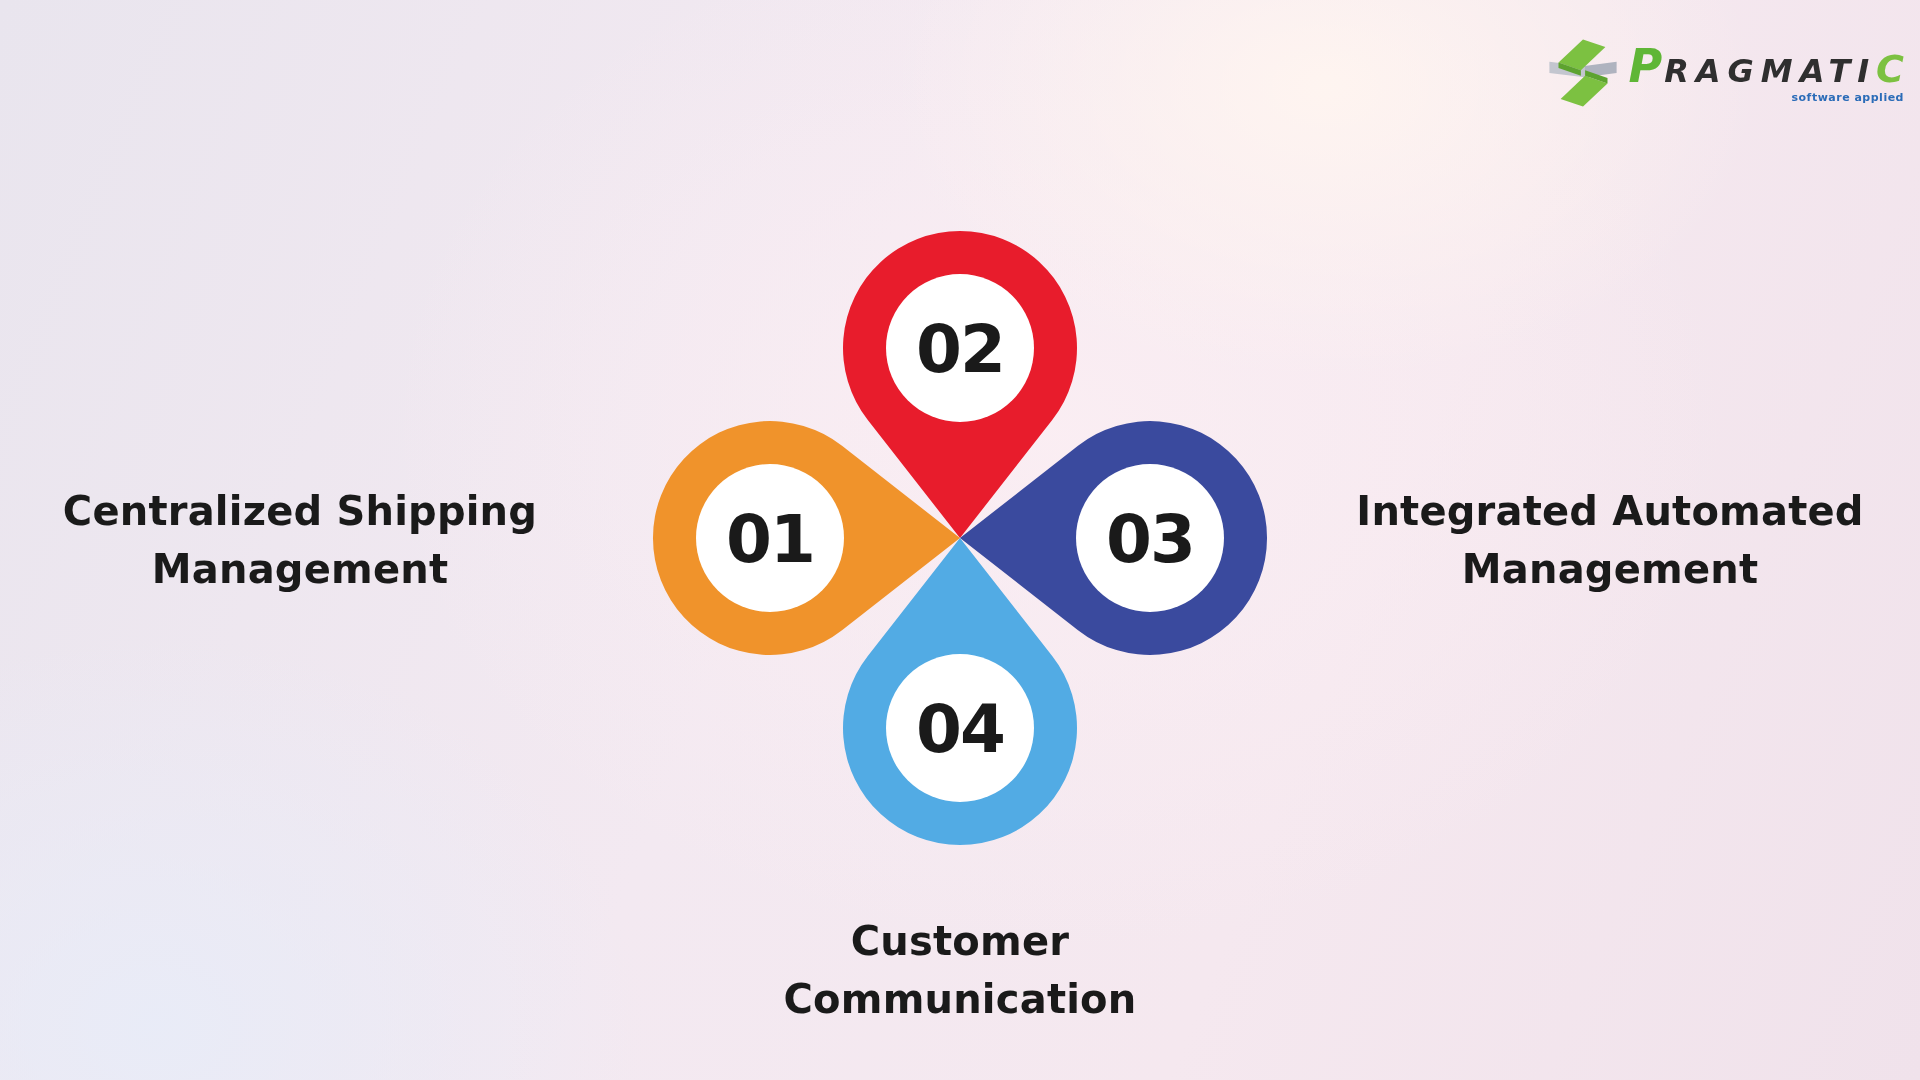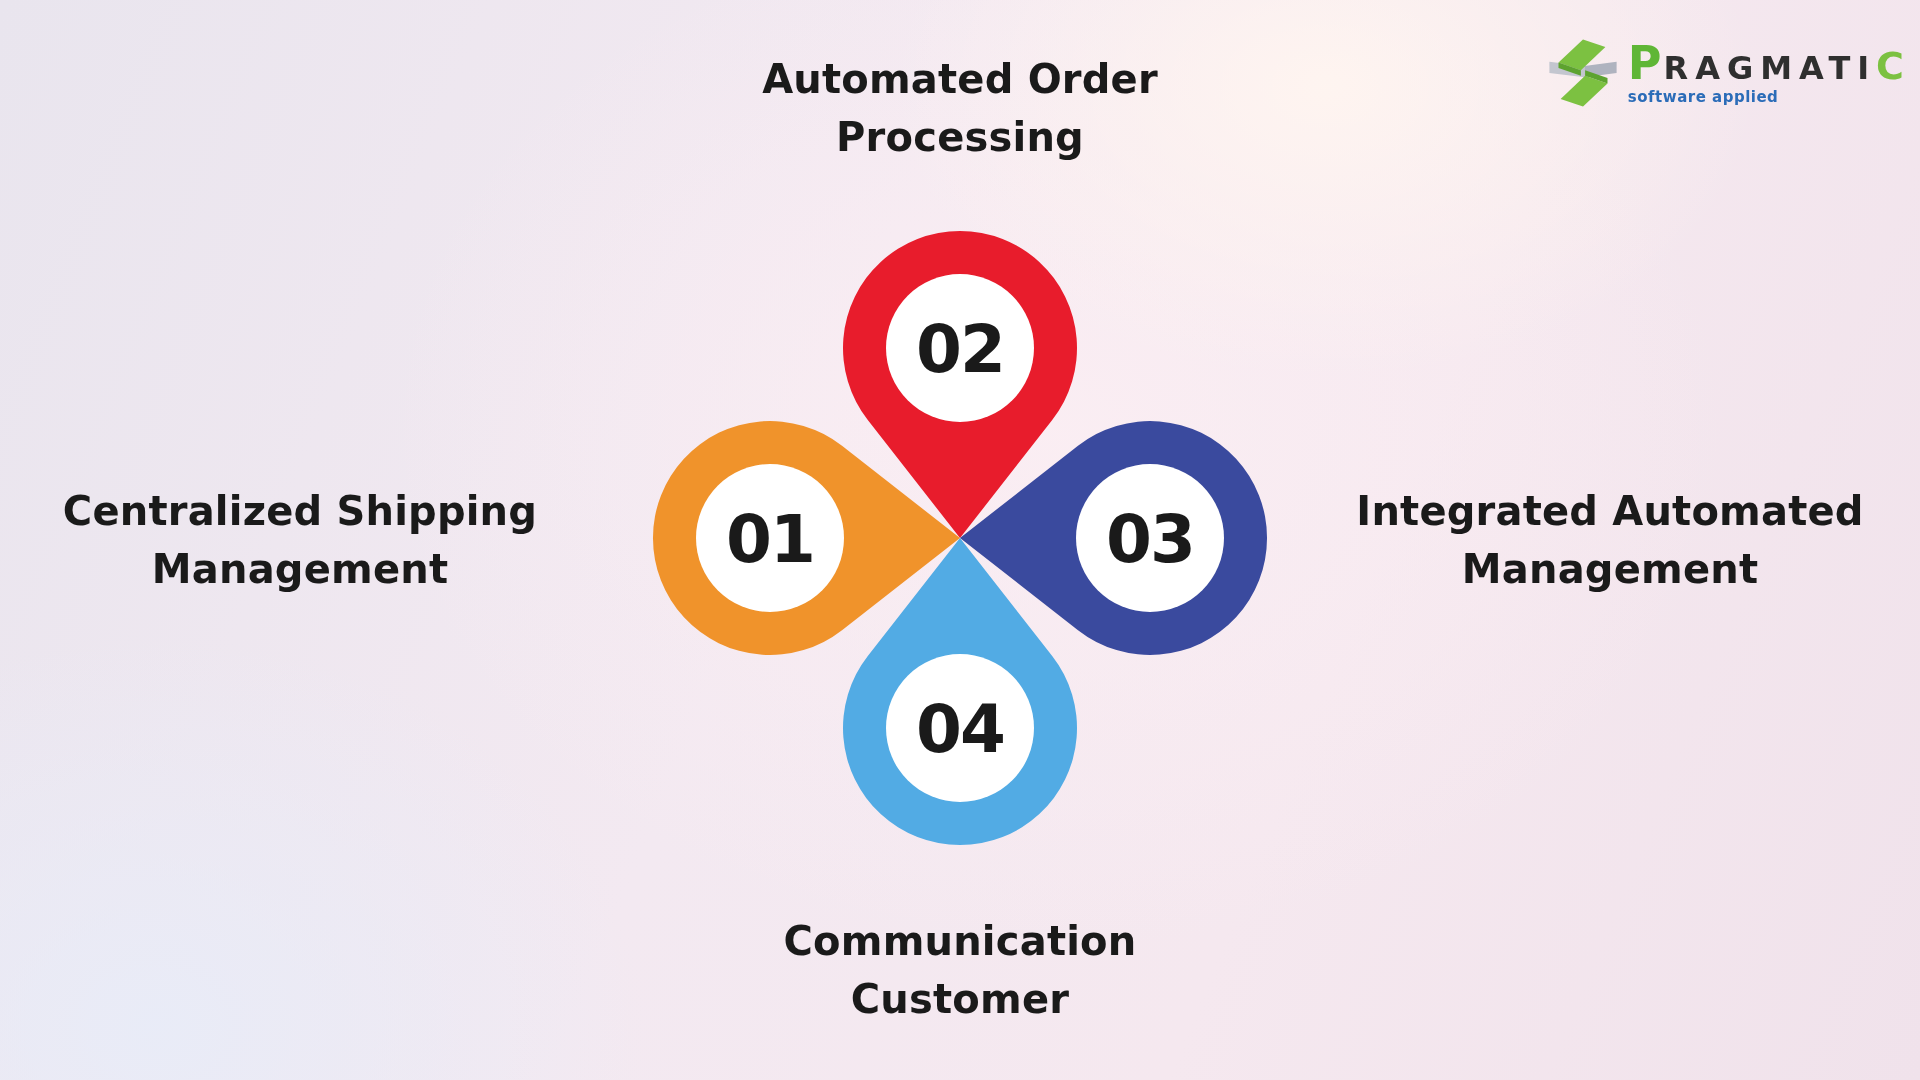--- a/index.html
+++ b/index.html
@@ -26,49 +26,45 @@
   
   .flower { position:absolute; left:610px; top:188px; width:700px; height:700px; }
   .pin-number {
     font-family:"DejaVu Sans", sans-serif; font-weight:bold;
     font-size:66px; fill:#1a1a1a; letter-spacing:-2px;
   }
 
   
   .logo { position:absolute; top:38px; right:16px; display:flex; align-items:center; gap:10px; }
   .logo-icon { width:70px; height:70px; }
-  .wordmark { white-space:nowrap; font-weight:bold; line-height:1; }
+  .wordmark { white-space:nowrap; font-weight:bold; line-height:1;font-style:italic; }
   .wm-p   { color:#5fb636; font-size:46px; letter-spacing:2px; }
   .wm-mid { color:#2f2f2f; font-size:32px; letter-spacing:7px; }
   .wm-c   { color:#7cc141; font-size:38px; letter-spacing:0; }
-  .tagline { color:#2b6cb8; font-size:15px; font-weight:bold; margin-top:2px; letter-spacing:0.5px; }
+  .tagline { text-align:right; color:#2b6cb8; font-size:11px; font-weight:bold; margin-top:2px; letter-spacing:0.5px; }
 </style>
 </head>
 <body>
 
 <div class="stage">
 
-  <div class="feature-label label-top">
-    <div>Automated Order</div>
-    <div>Processing</div>
-  </div>
 
   <div class="feature-label label-left">
     <div>Centralized Shipping</div>
     <div>Management</div>
   </div>
 
   <div class="feature-label label-right">
     <div>Integrated Automated</div>
     <div>Management</div>
   </div>
 
   <div class="feature-label label-bottom">
+    <div>Customer</div>
     <div>Communication</div>
-    <div>Customer</div>
   </div>
 
   <svg class="flower" viewBox="-350 -350 700 700">
 
     <g>
       <path d="M 0 0 L 92.2 -118 A 117 117 0 1 0 -92.2 -118 Z" fill="#E81C2C"></path>
       <circle cx="0" cy="-190" r="74" fill="#FFFFFF"></circle>
     </g>
     <g transform="rotate(-90)">
       <path d="M 0 0 L 92.2 -118 A 117 117 0 1 0 -92.2 -118 Z" fill="#F0932B"></path>

